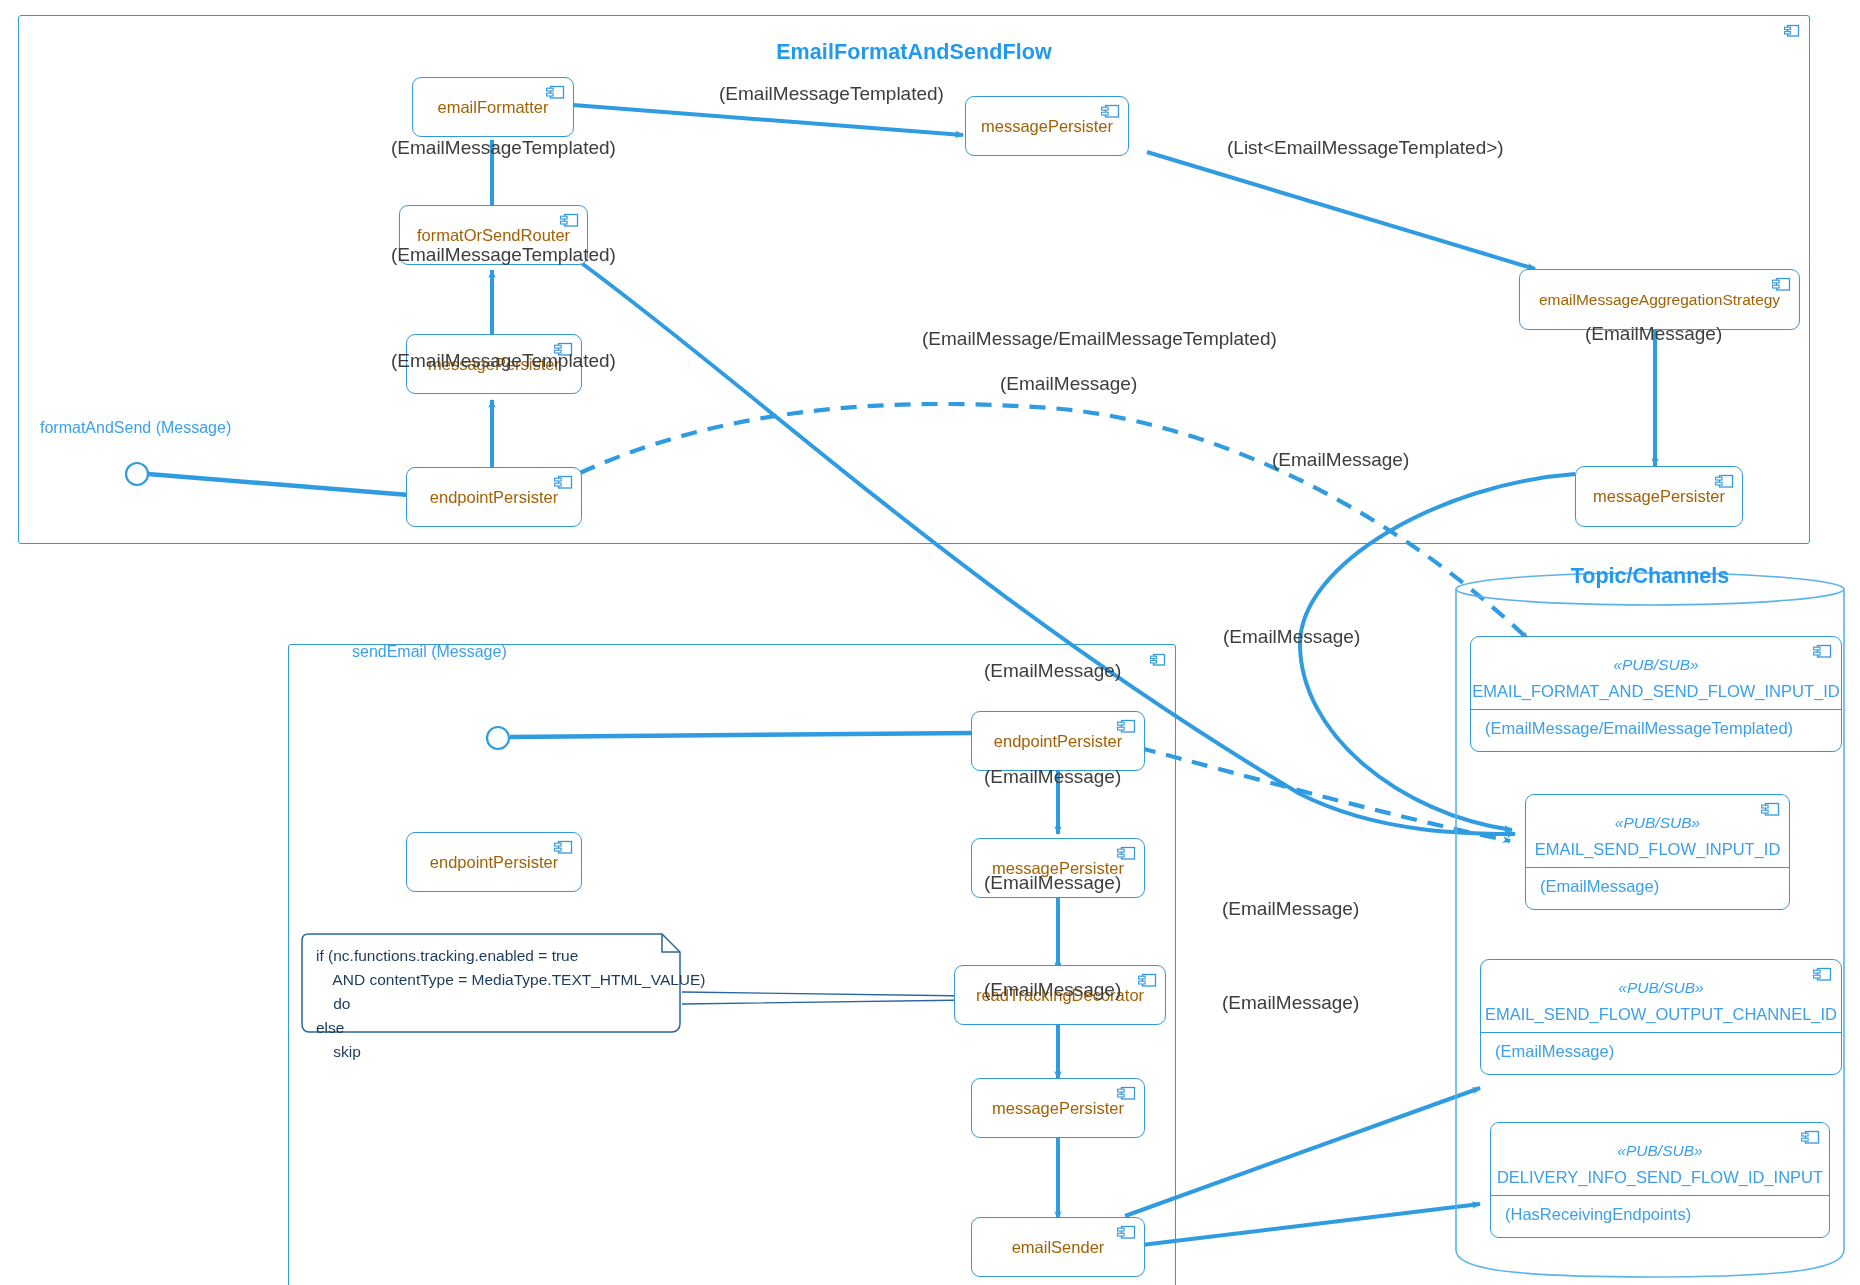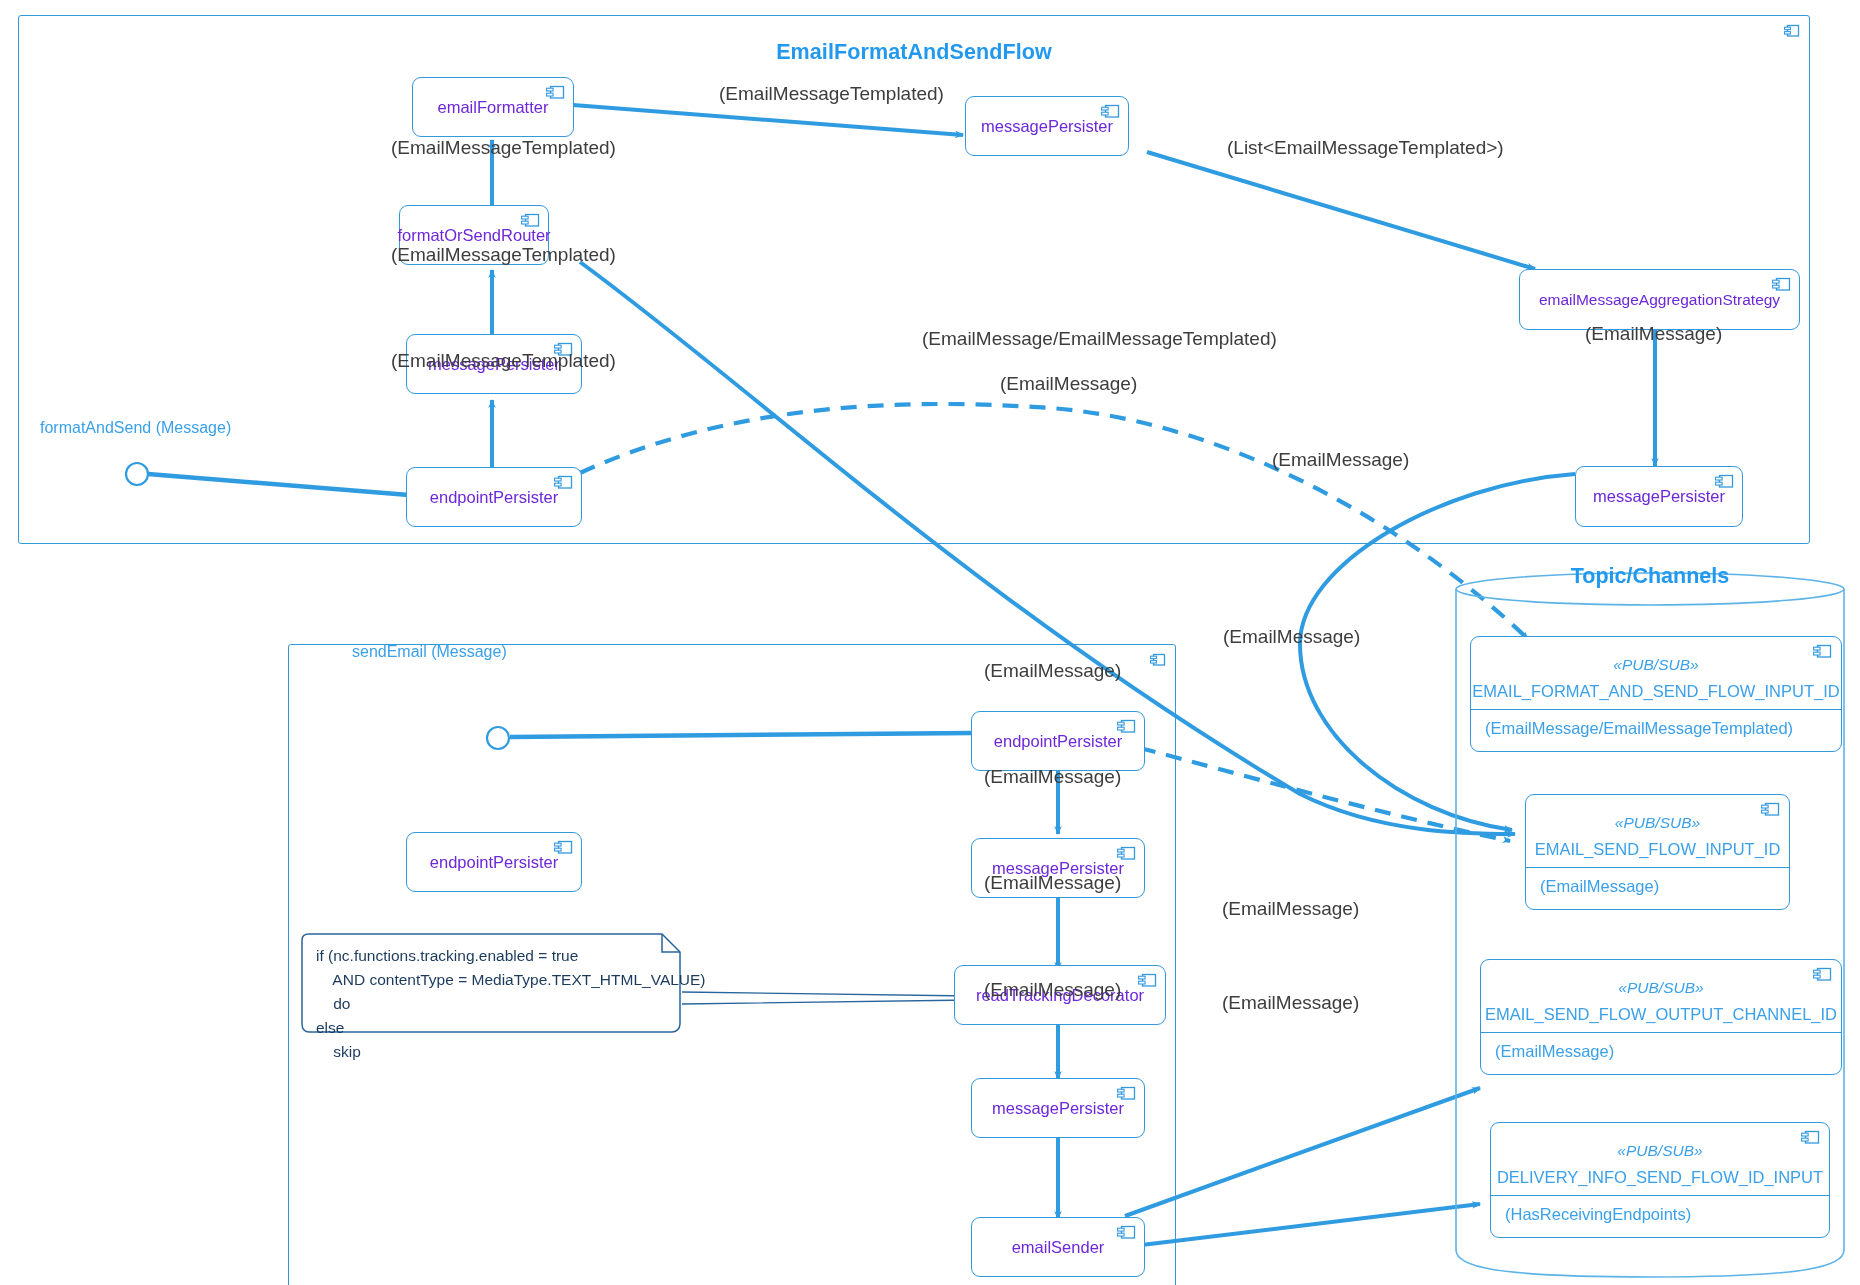--- a/index.html
+++ b/index.html
@@ -14,21 +14,21 @@
   .pkg{position:absolute;border:1.6px solid #3399dd;border-radius:3px;background:transparent;}
   .pkg-title{position:absolute;top:24px;left:0;width:100%;text-align:center;
              color:#2299ee;font-weight:bold;font-size:21.5px;letter-spacing:.1px;}
   .pkg-corner{position:absolute;right:9px;top:8px;}
 
   
   .comp{position:absolute;border:1.5px solid #3399dd;border-radius:9px;background:#ffffff;
         box-sizing:border-box;}
   .comp-label{position:absolute;left:0;top:0;width:100%;height:100%;
               display:flex;align-items:center;justify-content:center;
-              color:#6d28d9;font-size:16.5px;text-align:left;padding:0 8px;box-sizing:border-box;}
+              color:#a16207;font-size:16.5px;text-align:left;padding:0 8px;box-sizing:border-box;}
   .comp-icon{position:absolute;right:8px;top:7px;}
 
   
   .chan{position:absolute;border:1.5px solid #3399dd;border-radius:9px;background:#ffffff;
         box-sizing:border-box;}
   .chan-stereo{position:absolute;left:0;top:19px;width:100%;text-align:center;
                color:#3aa0ea;font-size:15.5px;font-style:italic;}
   .chan-name{position:absolute;left:0;top:45px;width:100%;text-align:center;
              color:#3aa0ea;font-size:16.5px;}
   .chan-sep{position:absolute;left:0;width:100%;height:0;border-top:1.3px solid #3399dd;top:72px;}
@@ -147,21 +147,21 @@
     <span class="comp-label">messagePersister</span>
     <span class="comp-icon">
       <svg width="19" height="15" viewBox="0 0 19 15">
         <rect x="4.5" y="1.5" width="13" height="11.5" fill="#fff" stroke="#3399dd" stroke-width="1.3"></rect>
         <rect x="0.6" y="3.2" width="6.5" height="2.8" fill="#fff" stroke="#3399dd" stroke-width="1.1"></rect>
         <rect x="0.6" y="8.2" width="6.5" height="2.8" fill="#fff" stroke="#3399dd" stroke-width="1.1"></rect>
       </svg>
     </span>
   </div>
 
-  <div class="comp" style="left:399px;top:201px;width:150px;height:60px;">
+  <div class="comp" style="left:399px;top:201px;width:189px;height:60px;">
     <span class="comp-label">formatOrSendRouter</span>
     <span class="comp-icon">
       <svg width="19" height="15" viewBox="0 0 19 15">
         <rect x="4.5" y="1.5" width="13" height="11.5" fill="#fff" stroke="#3399dd" stroke-width="1.3"></rect>
         <rect x="0.6" y="3.2" width="6.5" height="2.8" fill="#fff" stroke="#3399dd" stroke-width="1.1"></rect>
         <rect x="0.6" y="8.2" width="6.5" height="2.8" fill="#fff" stroke="#3399dd" stroke-width="1.1"></rect>
       </svg>
     </span>
   </div>
 

